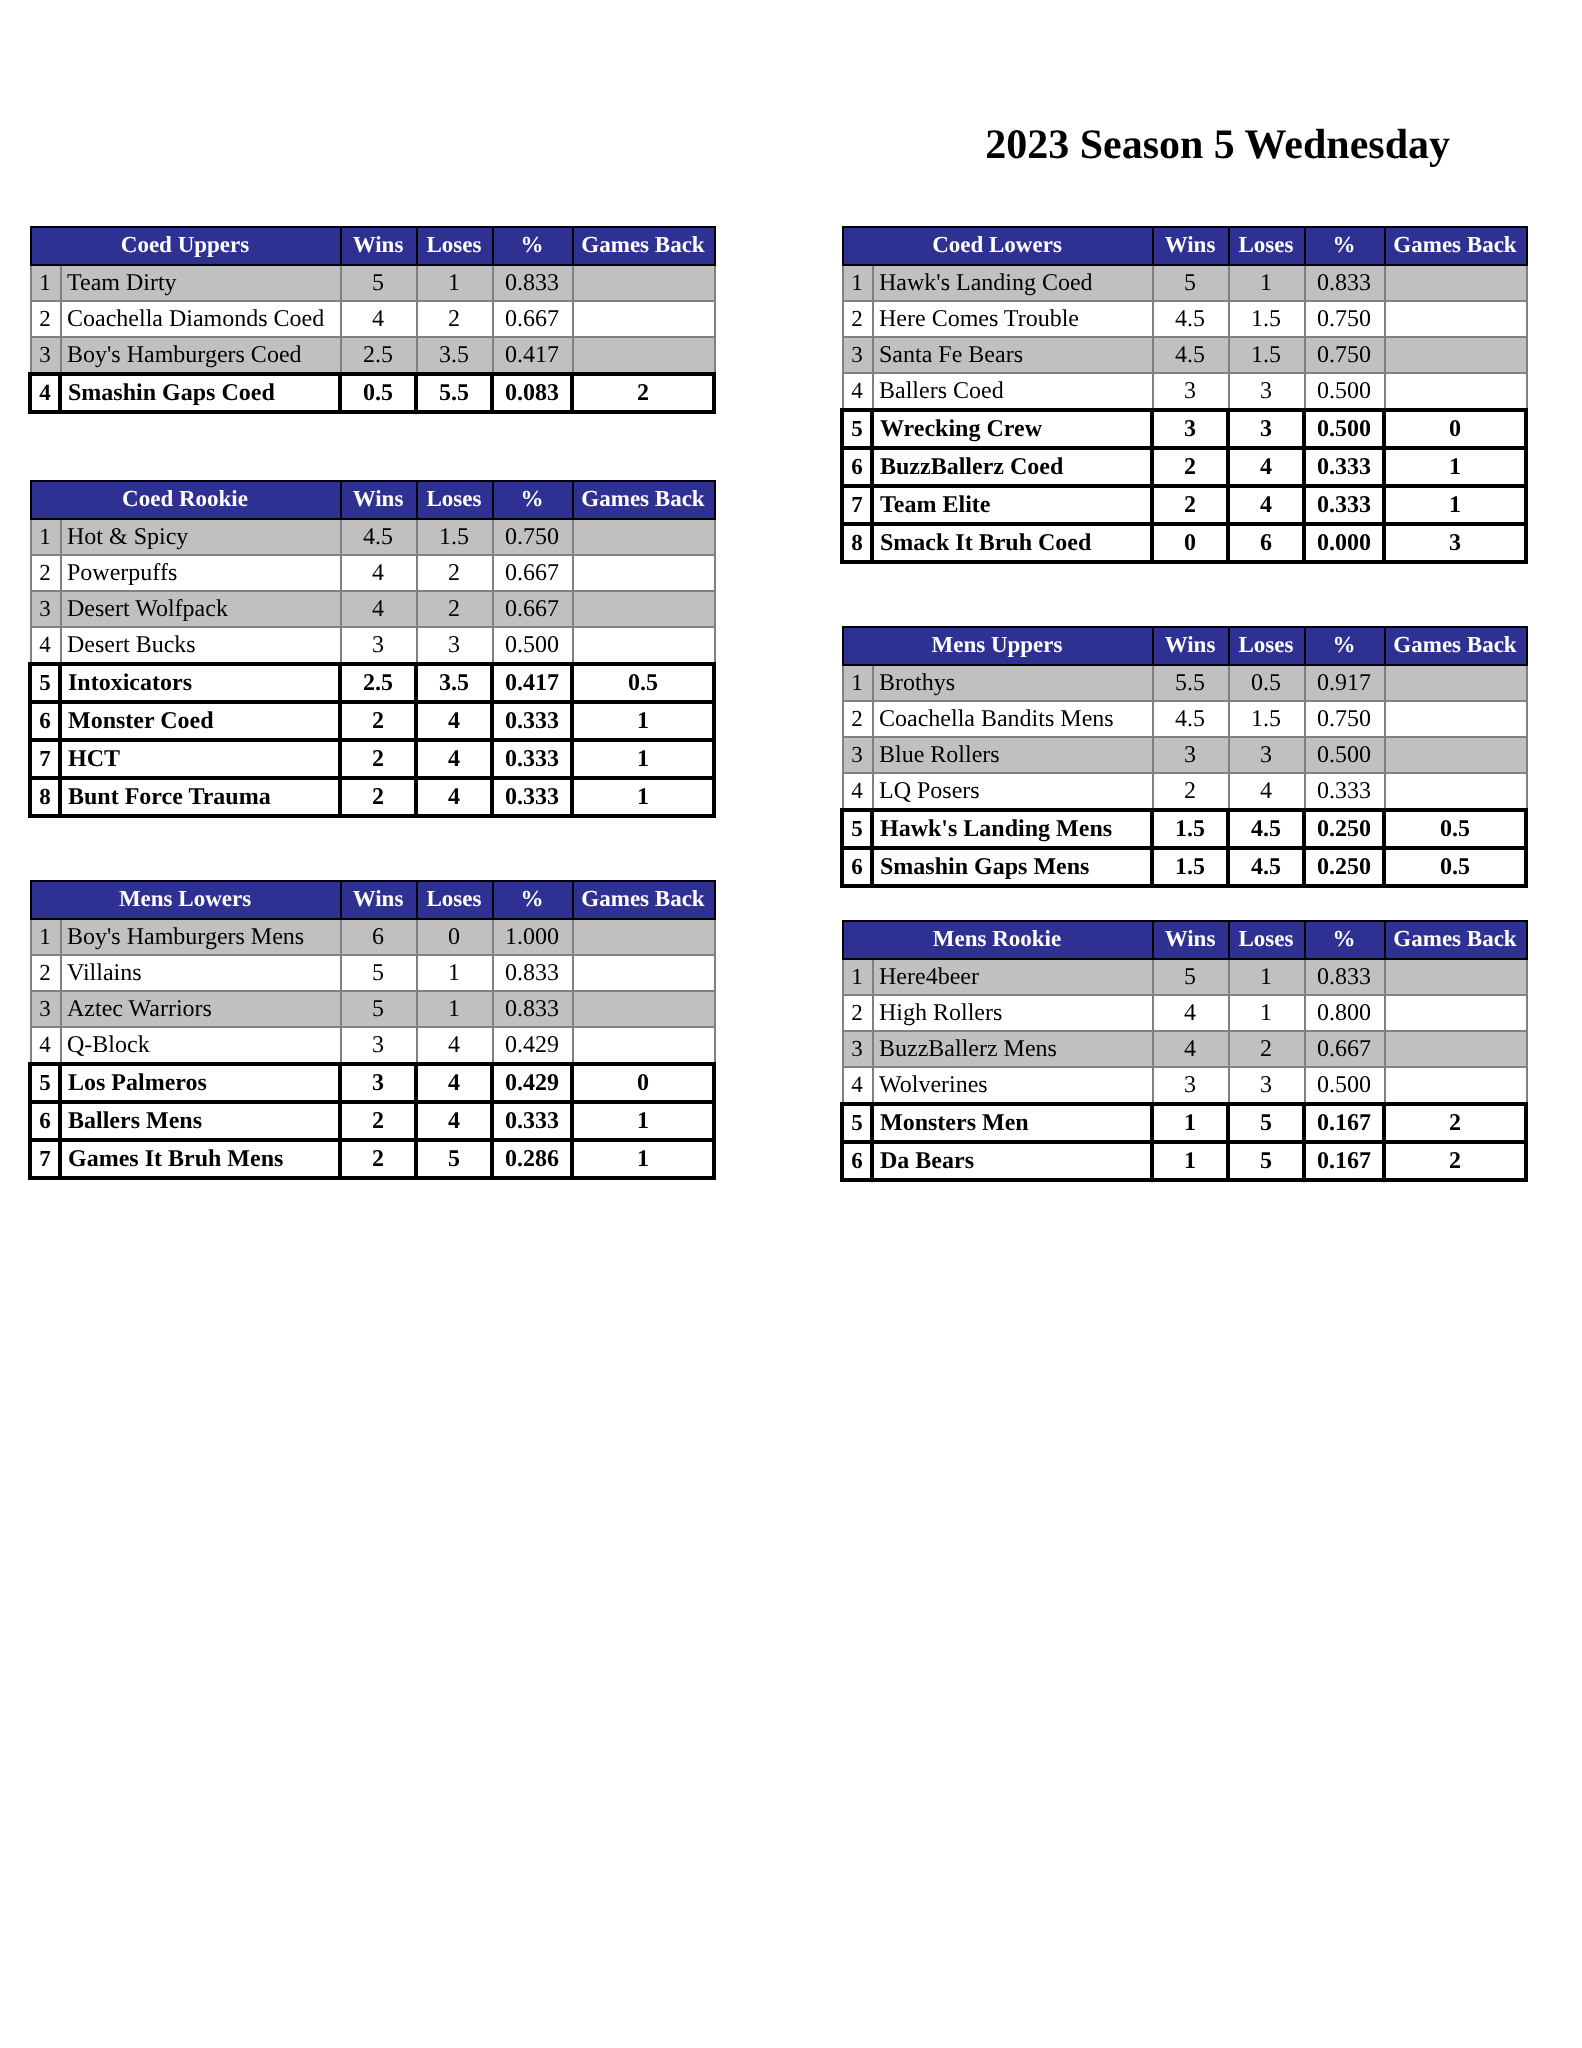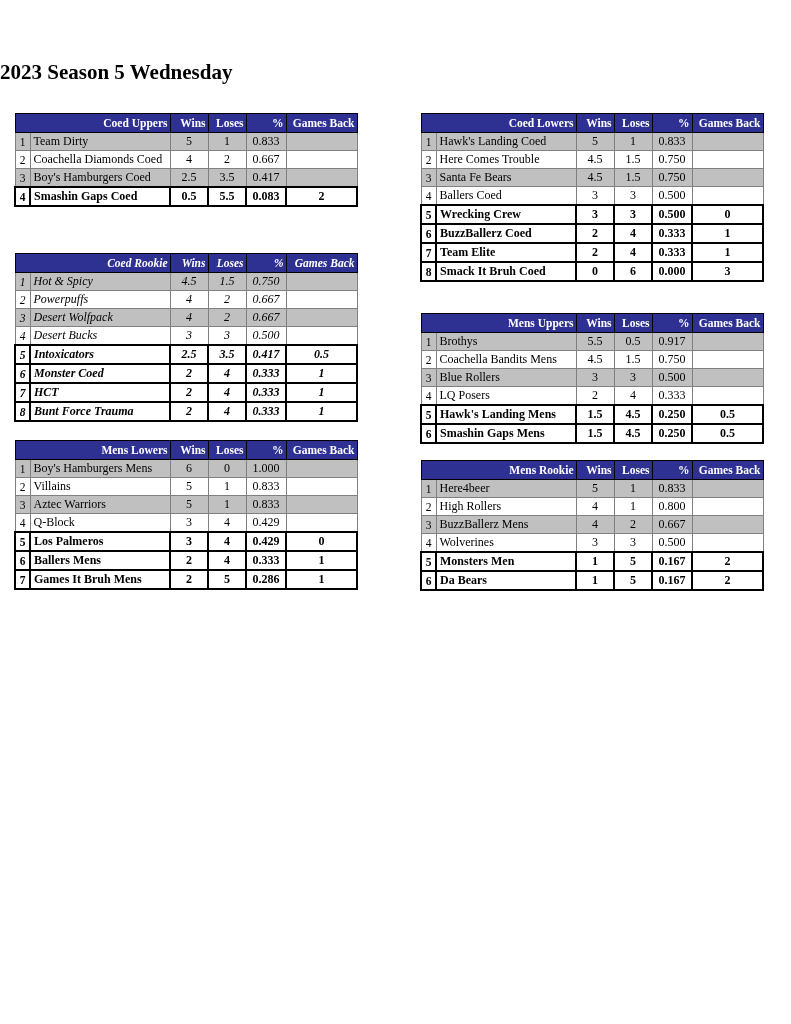--- a/index.html
+++ b/index.html
@@ -14,21 +14,21 @@
     background: #ffffff;
     font-family: "Liberation Serif", serif;
     overflow: hidden;
   }
   .page-title {
     position: absolute;
     top: 60px;
     left: 0;
     width: 725px;
     margin: 0;
-    text-align: left;
+    text-align: right;
     font-family: "Liberation Serif", serif;
     font-size: 21px;
     font-weight: bold;
     color: #000000;
   }
   table.standings {
     position: absolute;
     border-collapse: collapse;
     table-layout: fixed;
     font-family: "Liberation Serif", serif;
@@ -38,21 +38,21 @@
   }
   table.standings th {
     background: var(--header-bg, #2e3192);
     color: var(--header-text, #ffffff);
     font-weight: bold;
     font-size: 11.5px;
     height: 18px;
     border: 1px solid #000000;
     padding: 0 2px;
     white-space: nowrap;
-    text-align: right;
+    text-align: center;
     overflow: hidden;
   }
   table.standings td {
     height: 17px;
     border: 1px solid #808080;
     padding: 0 3px;
     white-space: nowrap;
     overflow: hidden;
   }
   tr.shaded-row td { background: var(--shaded-row, #c0c0c0); }
@@ -61,21 +61,21 @@
     background: #ffffff;
     font-weight: bold;
     border: 2px solid #000000;
   }
   td.rank { text-align: center; padding: 0 1px; font-size: 11.5px; }
   td.team { text-align: left; }
   td.num  { text-align: center; }
 
   
   .pos-coed-uppers { left: 14px;  top: 113px; }
-  .pos-coed-rookie { left: 14px;  top: 253px; font-style: italic; }
+  .pos-coed-rookie { left: 14px;  top: 240px; }
   .pos-mens-lowers { left: 14px;  top: 440px; }
   .pos-coed-lowers { left: 420px; top: 113px; }
   .pos-mens-uppers { left: 420px; top: 313px; }
   .pos-mens-rookie { left: 420px; top: 460px; }
 </style>
 </head>
 <body>
 
 <div class="page">
   <h1 class="page-title">2023 Season 5 Wednesday</h1>

